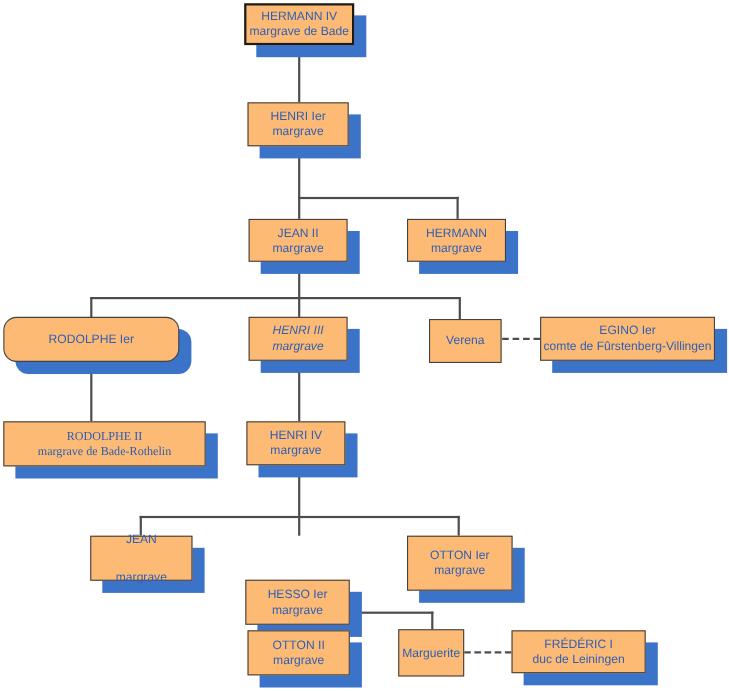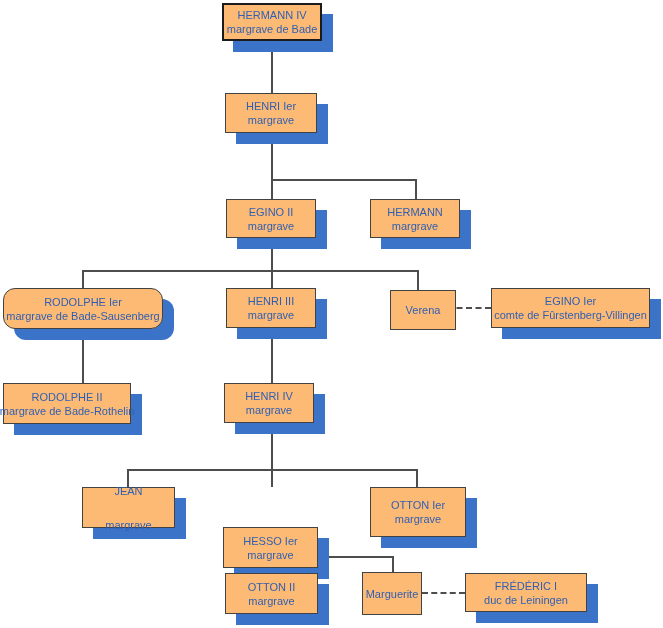--- a/index.html
+++ b/index.html
@@ -29,24 +29,24 @@
   }
   .node.shadowed{box-shadow:11px 11px 0 #3b73c9;}
   .node.root{border:2px solid #1b1b1b;}
   .node .name,.node .title{display:block;white-space:nowrap;}
   
   .n-hermann4  {left:222px;top:3px;  width:100px;height:38px;}
   .n-henri1    {left:225px;top:93px; width:92px; height:40px;}
   .n-henri2    {left:226px;top:199px;width:90px; height:39px;}
   .n-hermann   {left:370px;top:199px;width:90px; height:39px;}
   .n-rodolphe1 {left:3px;  top:288px;width:160px;height:41px;border-radius:12px;}
-  .n-henri3    {left:226px;top:288px;width:90px; height:40px;}
+  .n-henri3    {left:226px;top:288px;width:90px; height:40px;font-style:italic;}
   .n-verena    {left:390px;top:290px;width:66px; height:40px;}
   .n-egino     {left:491px;top:288px;width:159px;height:40px;align-items:center;}
-  .n-rodolphe2 {left:3px;  top:383px;width:128px;height:41px;}
+  .n-rodolphe2 {left:3px;  top:383px;width:184px;height:41px;font-family:Liberation Serif, serif;}
   .n-henri4    {left:224px;top:383px;width:90px; height:40px;}
   .n-jean      {left:82px; top:487px;width:93px; height:41px;gap:20px;}
   .n-hesso     {left:223px;top:487px;width:95px; height:41px;margin-top:40px;}
   .n-otton1    {left:370px;top:487px;width:96px; height:50px;}
   .n-otton2    {left:225px;top:573px;width:93px; height:41px;}
   .n-marguerite{left:362px;top:572px;width:60px; height:43px;}
   .n-frederic  {left:465px;top:573px;width:122px;height:39px;}
   
   .c1 {left:271px;top:41px; height:52px;}
   .c2 {left:271px;top:133px;height:66px;}
@@ -97,32 +97,31 @@
     <span class="name">HERMANN IV</span>
     <span class="title">margrave de Bade</span>
   </div>
 
   <div class="node shadowed n-henri1">
     <span class="name">HENRI Ier</span>
     <span class="title">margrave</span>
   </div>
 
   <div class="node shadowed n-henri2">
-    <span class="name">EGINO II</span>
+    <span class="name">JEAN II</span>
     <span class="title">margrave</span>
   </div>
 
   <div class="node shadowed n-hermann">
     <span class="name">HERMANN</span>
     <span class="title">margrave</span>
   </div>
 
   <div class="node shadowed n-rodolphe1">
     <span class="name">RODOLPHE Ier</span>
-    <span class="title">margrave de Bade-Sausenberg</span>
   </div>
 
   <div class="node shadowed n-henri3">
     <span class="name">HENRI III</span>
     <span class="title">margrave</span>
   </div>
 
   <div class="node n-verena">
     <span class="name">Verena</span>
   </div>

